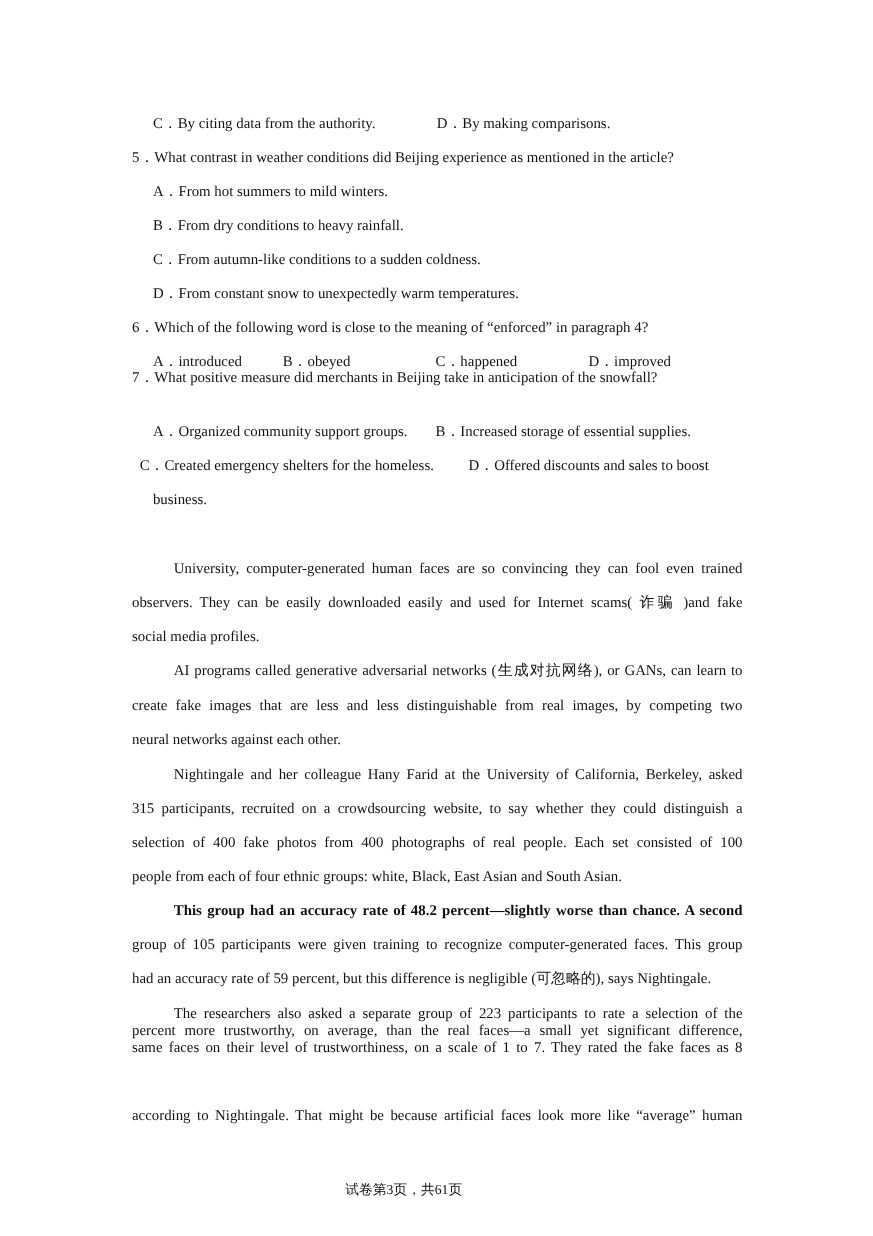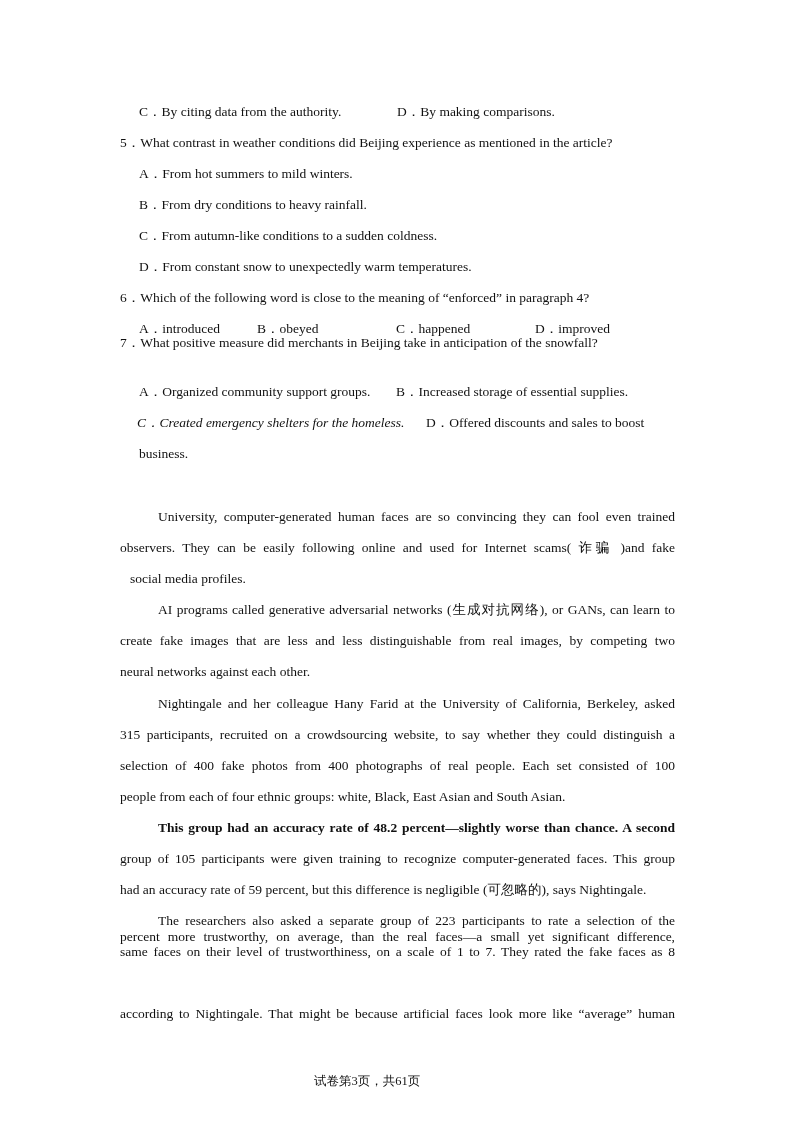--- a/index.html
+++ b/index.html
@@ -57,31 +57,31 @@
 
 <div class="line" style="left:120px; top:334px;">
   <span>7．</span><span>What positive measure did merchants in Beijing take in anticipation of the snowfall?</span>
 </div>
 <div class="line" style="left:139px; top:383px;">
   <span>A．</span><span>Organized community support groups.</span>
 </div>
 <div class="line" style="left:396px; top:383px;">
   <span>B．</span><span>Increased storage of essential supplies.</span>
 </div>
-<div class="line" style="left:137px; top:414px;font-style:italic;">
+<div class="line" style="left:127px; top:414px;">
   <span>C．</span><span>Created emergency shelters for the homeless.</span>
 </div>
 <div class="line" style="left:426px; top:414px;">
   <span>D．</span><span>Offered discounts and sales to boost</span>
 </div>
 <div class="line" style="left:139px; top:445px;">business.</div>
 
 <div class="just" style="left:158px; width:517px; top:508px;">University, computer-generated human faces are so convincing they can fool even trained</div>
-<div class="just" style="top:539px;">observers. They can be easily following online and used for Internet scams( 诈骗 )and fake</div>
-<div class="just-last" style="top:570px;margin-left:10px;">social media profiles.</div>
+<div class="just" style="top:539px;">observers. They can be easily downloaded easily and used for Internet scams( 诈骗 )and fake</div>
+<div class="just-last" style="top:570px;">social media profiles.</div>
 
 <div class="just" style="left:158px; width:517px; top:601px;">AI programs called generative adversarial networks (生成对抗网络), or GANs, can learn to</div>
 <div class="just" style="top:632px;">create fake images that are less and less distinguishable from real images, by competing two</div>
 <div class="just-last" style="top:663px;">neural networks against each other.</div>
 
 <div class="just" style="left:158px; width:517px; top:695px;">Nightingale and her colleague Hany Farid at the University of California, Berkeley, asked</div>
 <div class="just" style="top:726px;">315 participants, recruited on a crowdsourcing website, to say whether they could distinguish a</div>
 <div class="just" style="top:757px;">selection of 400 fake photos from 400 photographs of real people. Each set consisted of 100</div>
 <div class="just-last" style="top:788px;">people from each of four ethnic groups: white, Black, East Asian and South Asian.</div>
 

